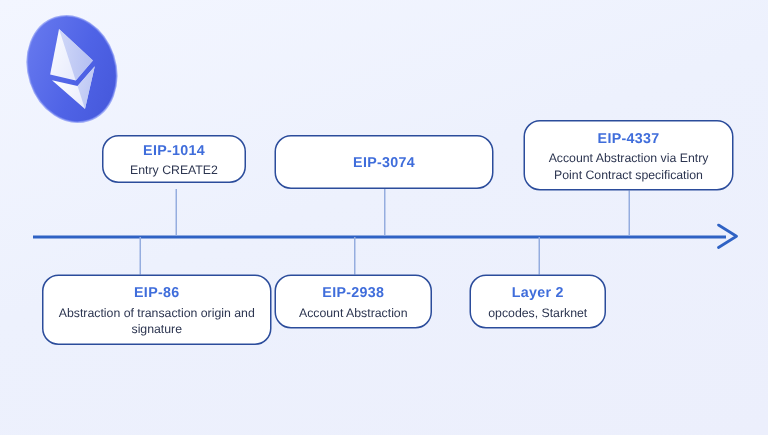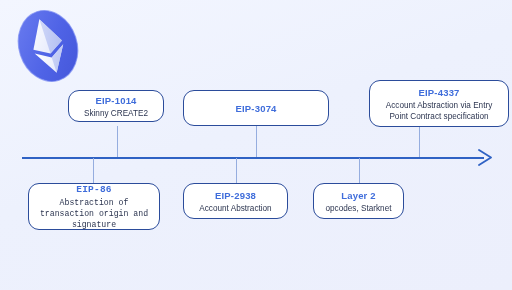--- a/index.html
+++ b/index.html
@@ -71,24 +71,24 @@
   .card-desc {
     color:#2c3550;
     font-size:8.2px;
     line-height:11px;
     margin-top:1px;
   }
 
   
   #card-eip1014 { left:68px;  top:90px;  width:96px;  height:32px; }
   #card-eip3074 { left:183px; top:90px;  width:146px; height:36px; }
-  #card-eip4337 { left:349px; top:80px;  width:140px; height:47px;margin-left:20px; }
+  #card-eip4337 { left:349px; top:80px;  width:140px; height:47px; }
 
   
-  #card-eip86   { left:28px;  top:183px; width:132px; height:47px;font-family:Liberation Mono, monospace; }
+  #card-eip86   { left:28px;  top:183px; width:153px; height:47px; }
   #card-eip2938 { left:183px; top:183px; width:105px; height:36px; }
   #card-layer2  { left:313px; top:183px; width:91px;  height:36px;text-align:right; }
 
   
   #stem-eip1014 { left:117px; top:126px; height:31px; }
   #stem-eip3074 { left:256px; top:126px; height:31px; }
   #stem-eip4337 { left:419px; top:127px; height:30px; }
 
   
   #stem-eip86   { left:93px;  top:158px; height:25px; }
@@ -137,21 +137,21 @@
 
   <div class="stem" id="stem-eip1014"></div>
   <div class="stem" id="stem-eip3074"></div>
   <div class="stem" id="stem-eip4337"></div>
   <div class="stem" id="stem-eip86"></div>
   <div class="stem" id="stem-eip2938"></div>
   <div class="stem" id="stem-layer2"></div>
 
   <div class="card" id="card-eip1014">
     <div class="card-title">EIP-1014</div>
-    <div class="card-desc">Skinny CREATE2</div>
+    <div class="card-desc">Entry CREATE2</div>
   </div>
 
   <div class="card" id="card-eip3074">
     <div class="card-title">EIP-3074</div>
   </div>
 
   <div class="card" id="card-eip4337">
     <div class="card-title">EIP-4337</div>
     <div class="card-desc">Account Abstraction via Entry Point Contract specification</div>
   </div>

